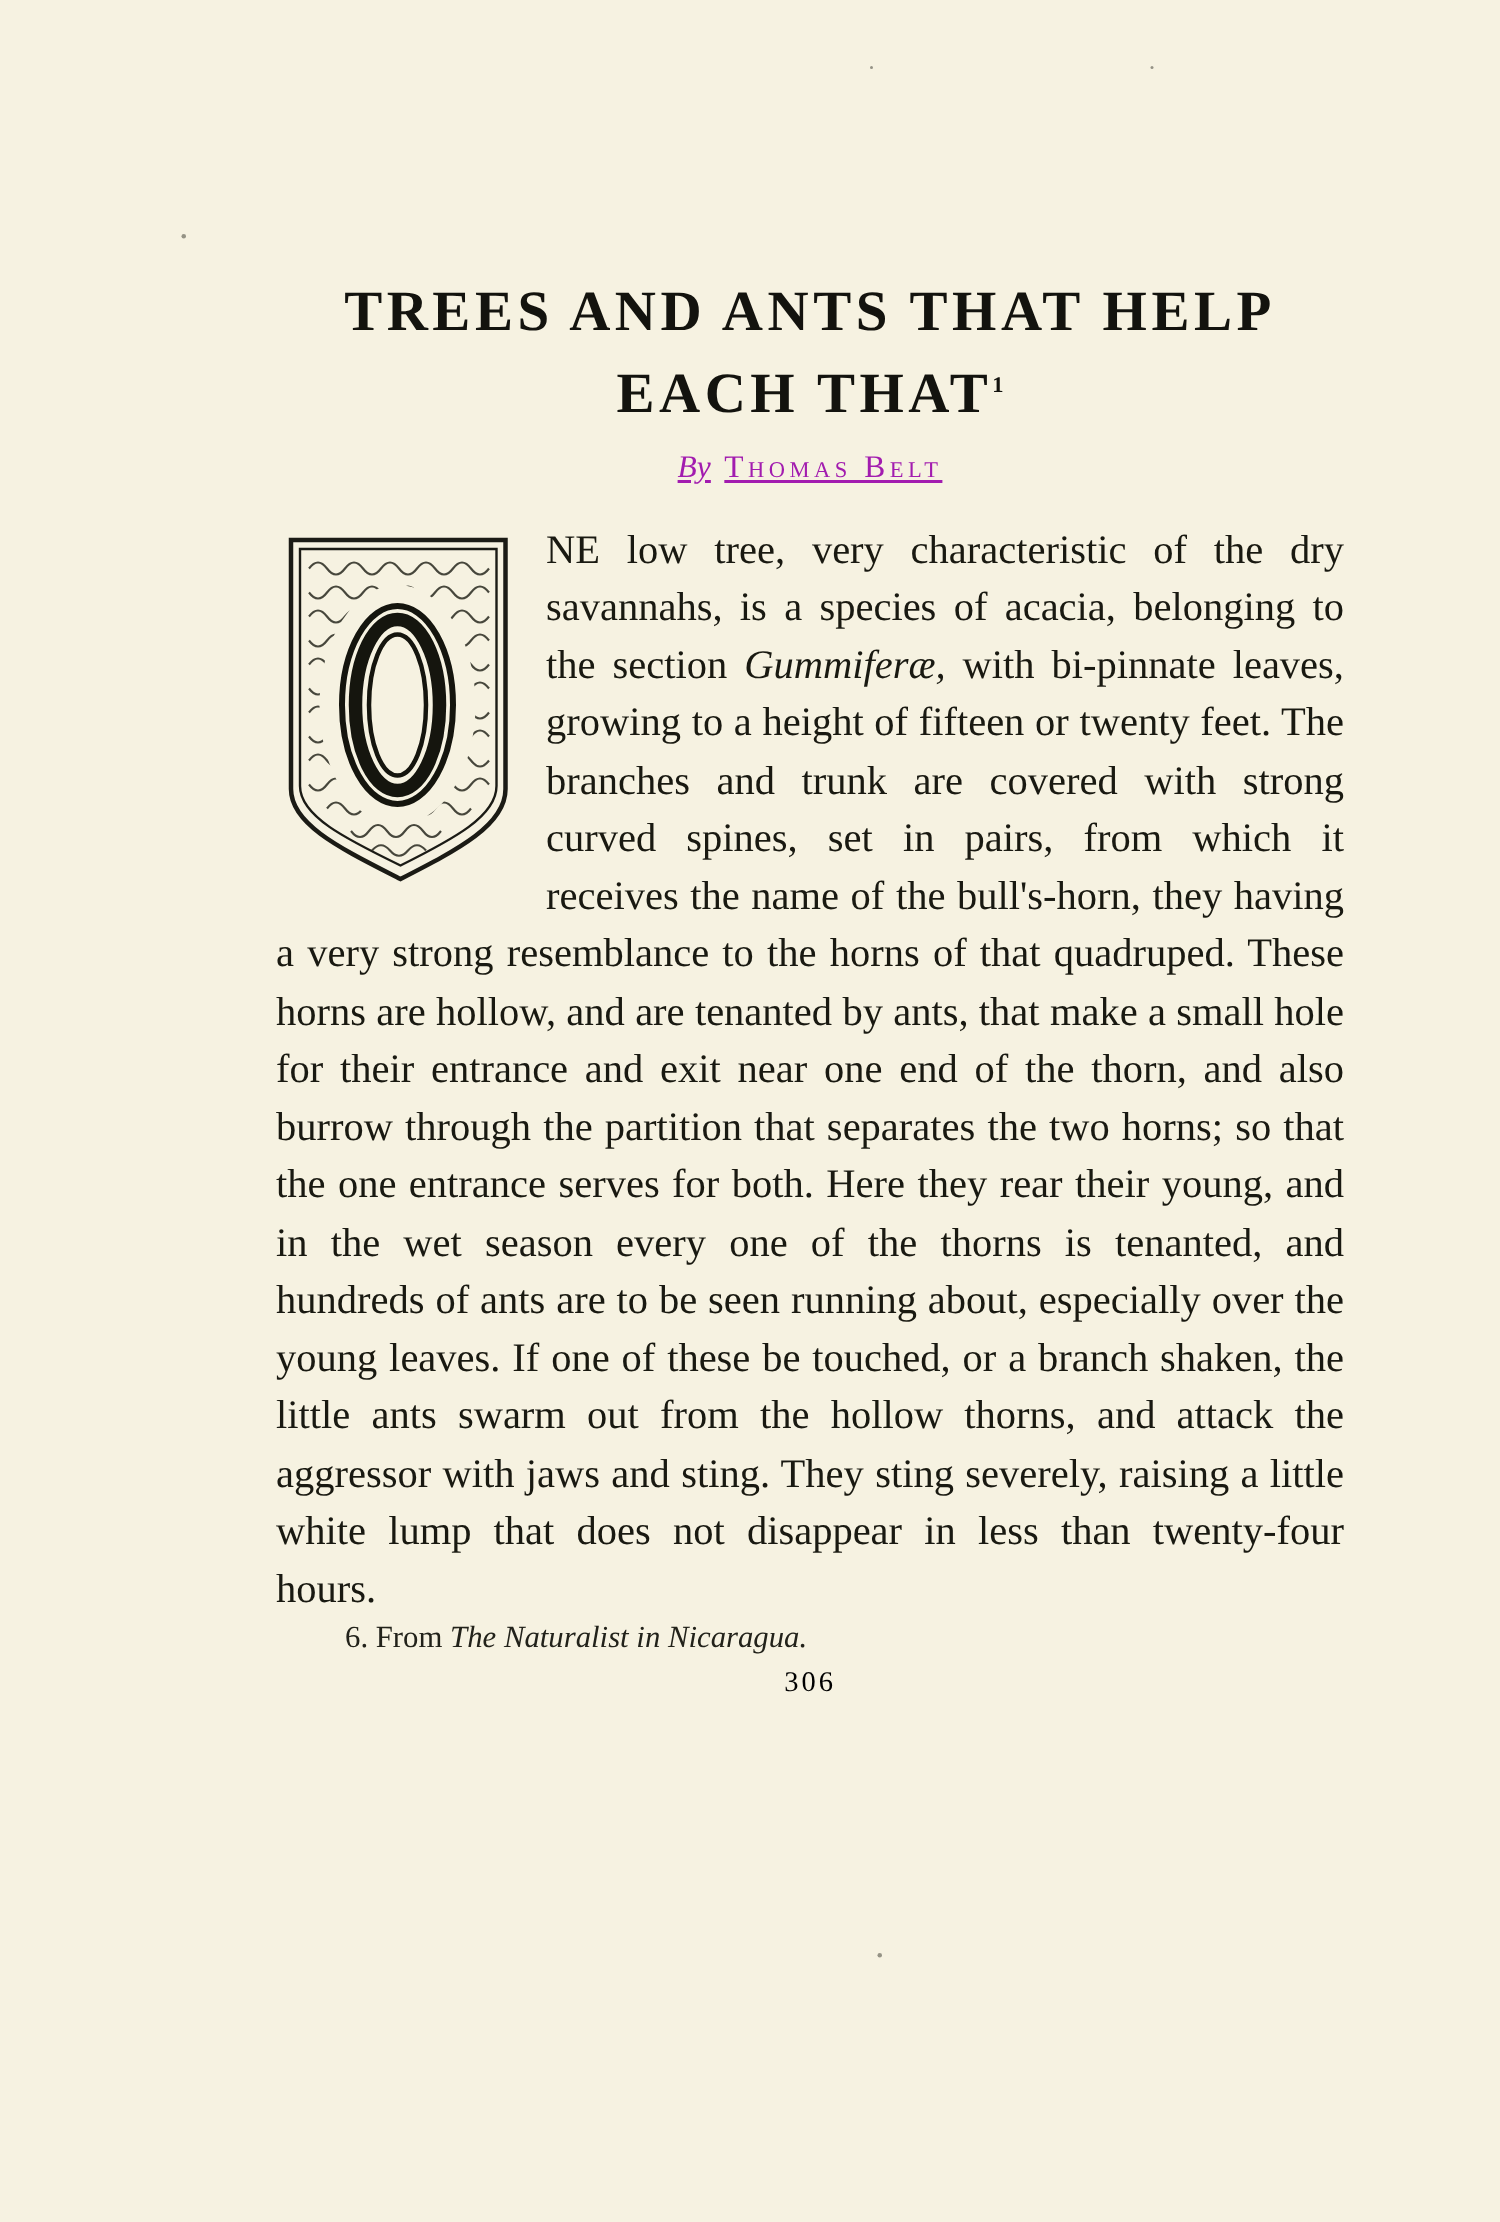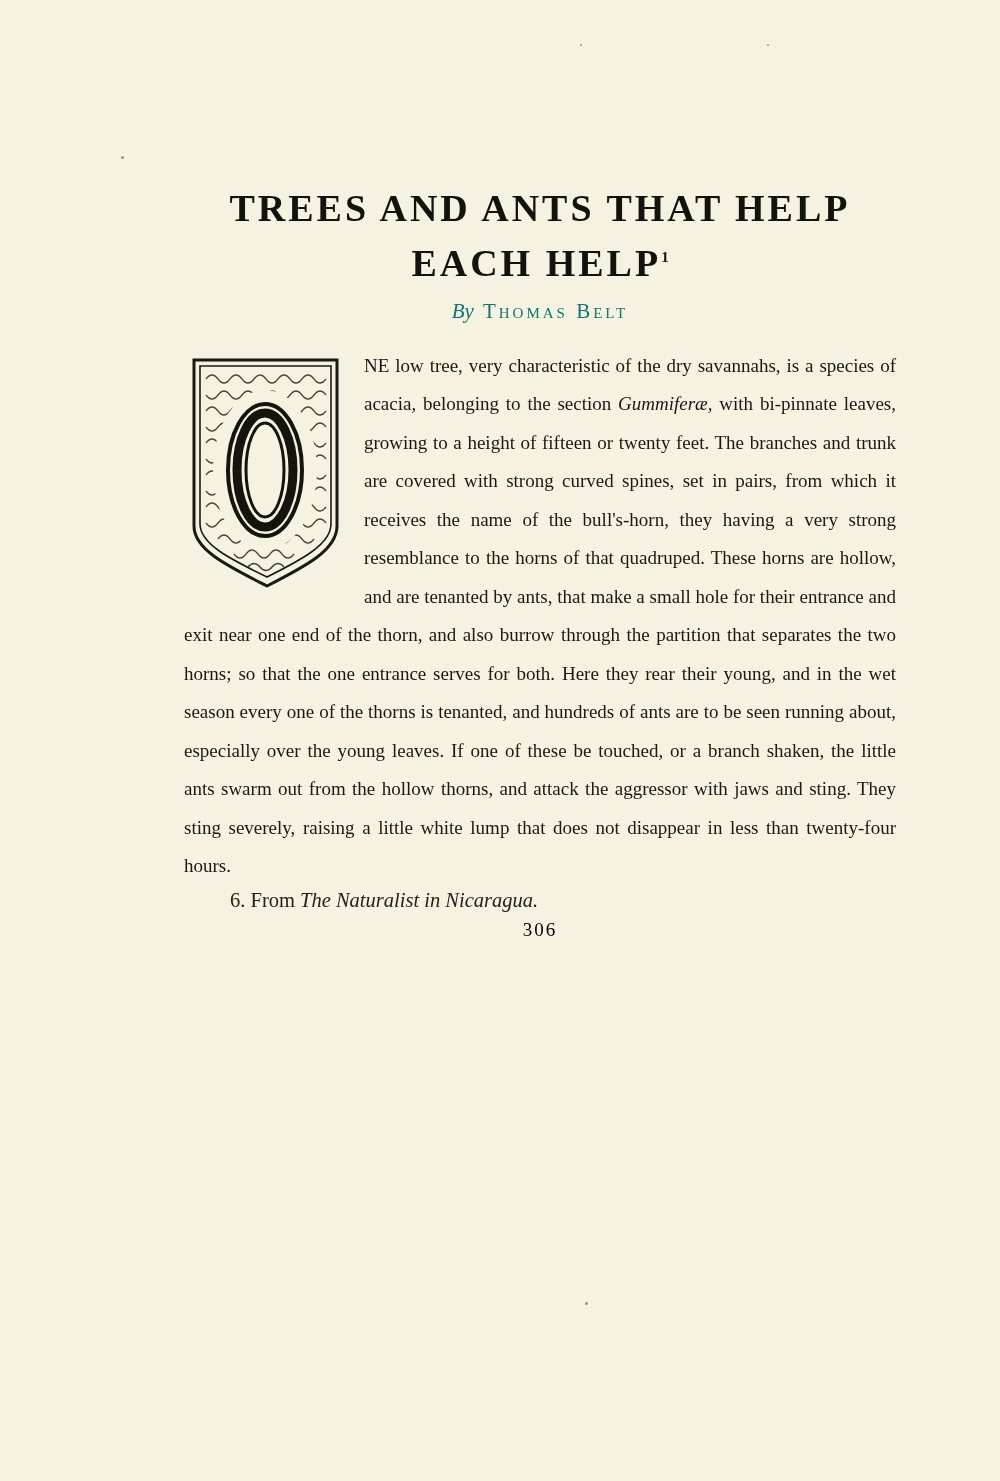--- a/index.html
+++ b/index.html
@@ -35,28 +35,29 @@
   .title .fn-mark {
     font-size: 15px;
     letter-spacing: 0;
     vertical-align: super;
   }
 
   .byline {
     text-align: center;
     margin-top: 11px;
     font-size: 21px;
-    color: #0f766e;
+    color: #a21caf;
+    text-decoration: underline;
   }
   .byline .by { font-style: italic; margin-right: 9px; }
   .byline .author { font-variant: small-caps; letter-spacing: 3px; }
 
   .bodytext {
     margin-top: 23px;
-    font-size: 19px;
+    font-size: 27px;
     line-height: 38.5px;
     text-align: justify;
     color: #191911;
   }
 
   .dropcap {
     float: left;
     width: 163px;
     height: 240px;
     margin: 7px 17px 2px 0;
@@ -107,21 +108,21 @@
 
   <span class="speck s1"></span>
   <span class="speck s2"></span>
   <span class="speck s3"></span>
   <span class="speck s4"></span>
 
   <div class="content">
 
     <h1 class="title">
       <span>TREES AND ANTS THAT HELP</span><br>
-      <span>EACH HELP</span><sup class="fn-mark">1</sup>
+      <span>EACH THAT</span><sup class="fn-mark">1</sup>
     </h1>
 
     <div class="byline">
       <span class="by">By</span><span class="author">Thomas Belt</span>
     </div>
 
     <div class="bodytext">
 
       <div class="dropcap">
         <span class="sr">O</span>

